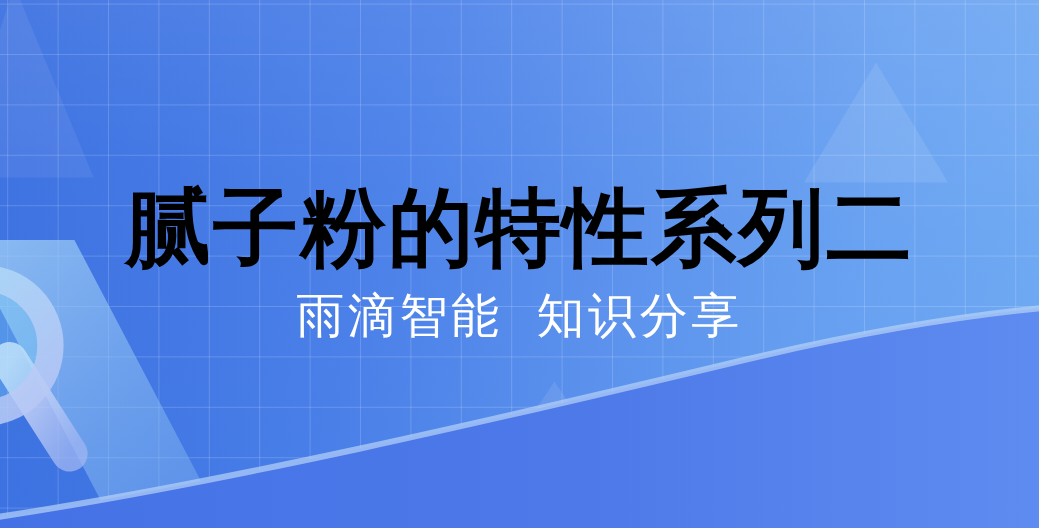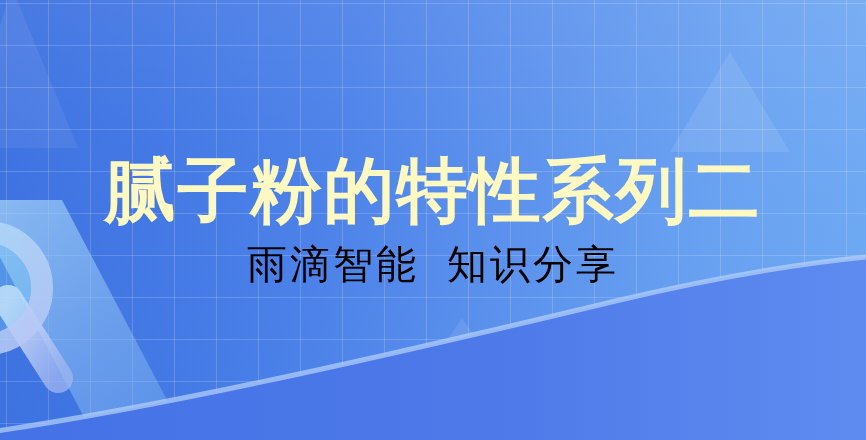--- a/index.html
+++ b/index.html
@@ -69,32 +69,32 @@
     display: flex;
     flex-direction: column;
     align-items: center;
     justify-content: center;
     z-index: 9;
   }
   .title {
     font-family: "Liberation Sans", "DejaVu Sans", sans-serif;
     font-size: 71px;
     font-weight: bold;
-    color: #fef9c3;
+    color: #000000;
     letter-spacing: 2px;
     line-height: 1.05;
     margin: 0 0 14px 0;
     text-align: center;
     white-space: nowrap;
   }
   .subtitle {
     font-family: "Liberation Sans", "DejaVu Sans", sans-serif;
     font-size: 40px;
     font-weight: normal;
-    color: #000000;
+    color: #ffffff;
     letter-spacing: 3px;
     line-height: 1.1;
     margin: 0;
     text-align: left;
     white-space: pre;
   }
 </style>
 </head>
 <body>
 

